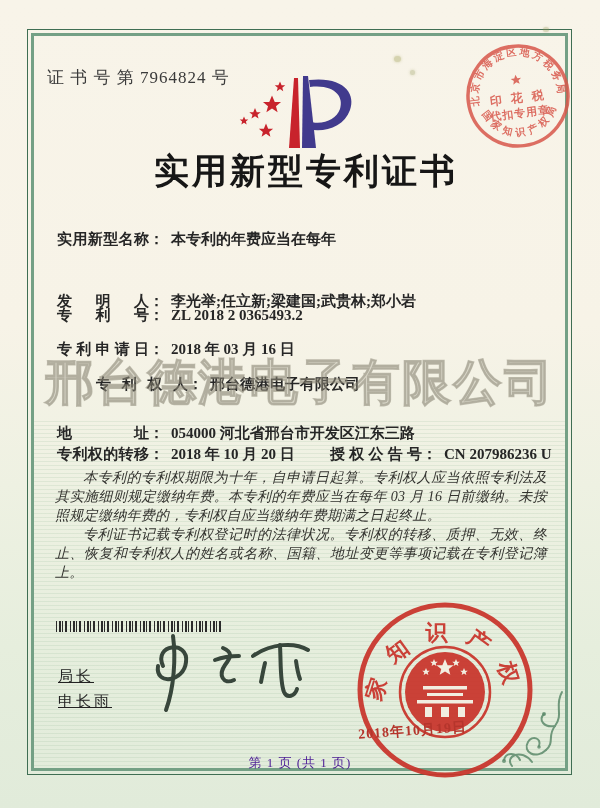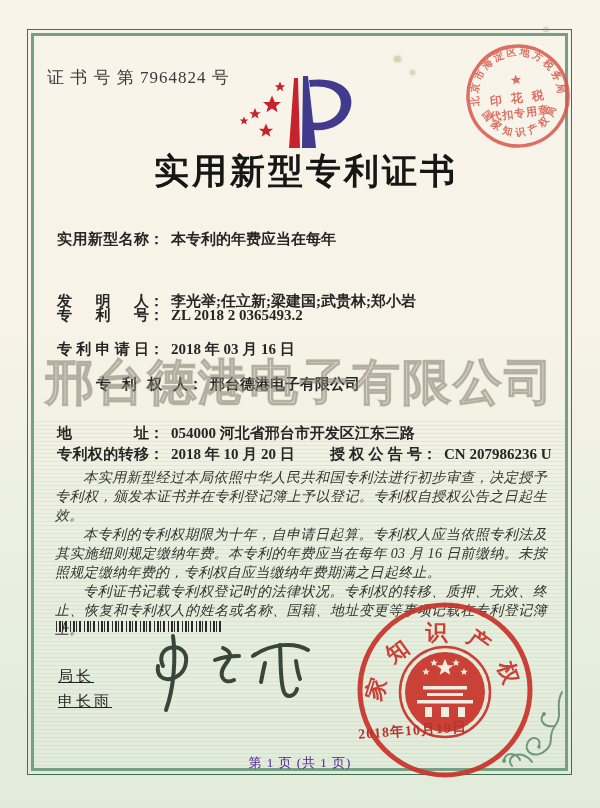--- a/index.html
+++ b/index.html
@@ -100,21 +100,20 @@
   <span class="lbl">地址</span><span>：</span><span class="val">054000 河北省邢台市开发区江东三路</span>
 </div>
 <div class="row row-gd">
   <span class="lbl">专利权的转移</span><span>：</span><span class="val">2018 年 10 月 20 日</span>
 </div>
 <div class="row row-gn">
   <span class="lbl">授权公告号</span><span>：</span><span class="val">CN 207986236 U</span>
 </div>
 
 <div class="body-text">
-  <p>本实用新型经过本局依照中华人民共和国专利法进行初步审查，决定授予专利权，颁发本证书并在专利登记簿上予以登记。专利权自授权公告之日起生效。</p>
   <p>本专利的专利权期限为十年，自申请日起算。专利权人应当依照专利法及其实施细则规定缴纳年费。本专利的年费应当在每年 03 月 16 日前缴纳。未按照规定缴纳年费的，专利权自应当缴纳年费期满之日起终止。</p>
   <p>专利证书记载专利权登记时的法律状况。专利权的转移、质押、无效、终止、恢复和专利权人的姓名或名称、国籍、地址变更等事项记载在专利登记簿上。</p>
 </div>
 
 <div class="watermark">邢台德港电子有限公司</div>
 
 <div class="barcode"></div>
 
 <div class="signer">
   <div>局长</div>

